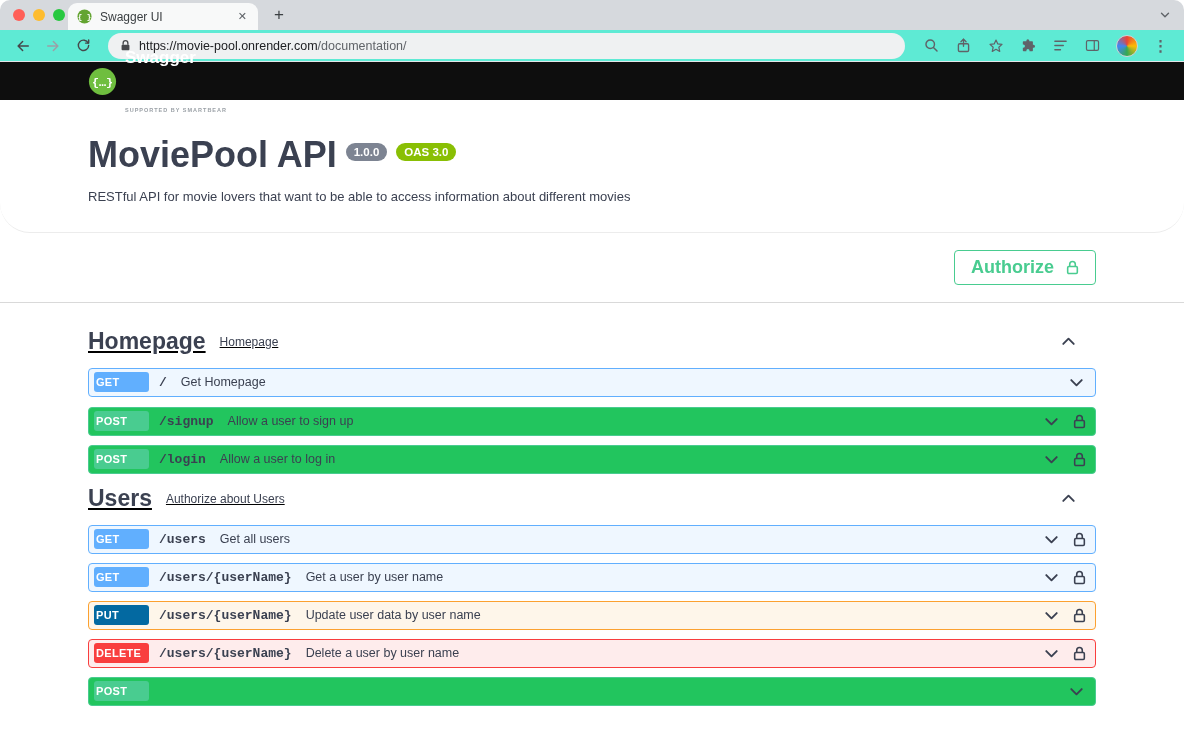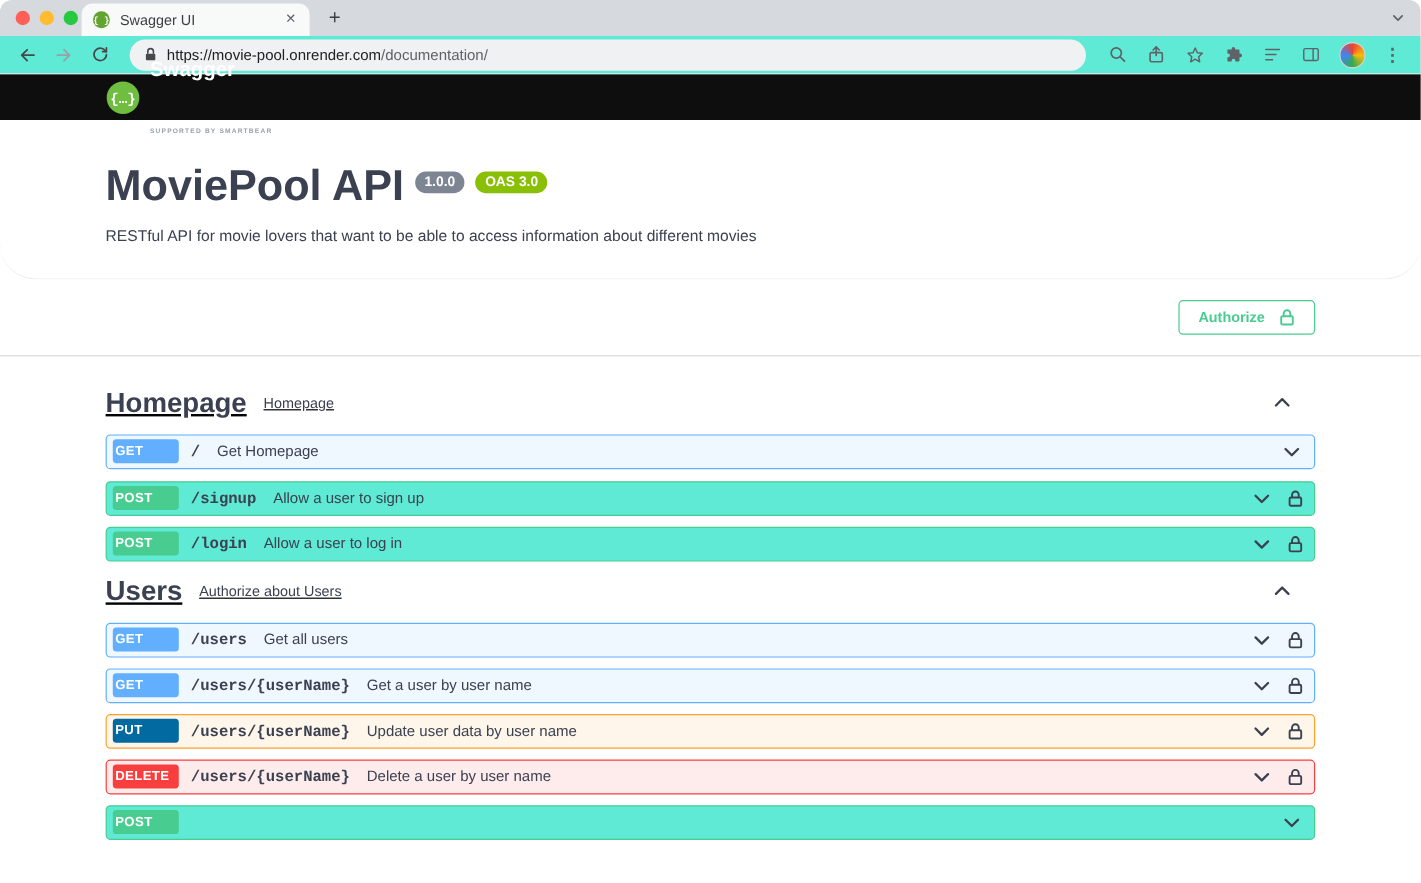--- a/index.html
+++ b/index.html
@@ -47,21 +47,21 @@
   .info h1 { font-size:36px; font-weight:700; color:#3b4151; line-height:1.05; }
   .stamp { font-size:11.5px; font-weight:700; color:#fff; padding:3px 8px; border-radius:10px; margin-top:7px; }
   .stamp.version { background:#7d8492; }
   .stamp.oas { background:#89bf04; }
   .info-desc { margin-top:15px; font-size:13px; color:#3b4151; }
 
   
   .scheme { padding:17px 88px; border-bottom:1px solid #d9d9d9; display:flex; justify-content:flex-end; }
   .authorize-btn { display:flex; align-items:center; gap:12px; background:#fff;
     border:1.5px solid #49cc90; color:#49cc90; border-radius:4px; padding:6px 16px;
-    font-weight:700; font-size:12px; font-family:inherit; cursor:pointer; }
+    font-weight:700; font-size:18px; font-family:inherit; cursor:pointer; }
 
   
   .sections { padding:14px 88px 0; }
   .tag-section { margin-top:10px; }
   .tag-header { display:flex; align-items:center; height:30px; margin-bottom:11px; cursor:pointer;text-decoration:underline; }
   .tag-header h3 { font-size:23px; font-weight:700; color:#3b4151; }
   .tag-desc { margin-left:14px; font-size:12px; color:#3b4151; }
   .tag-arrow { margin-left:auto; margin-right:18px; display:flex; }
 
   .opblock { display:flex; align-items:center; height:29px; margin-bottom:9px;
@@ -69,21 +69,21 @@
   .opblock-method { min-width:55px; text-align:left; padding:4px 2px; border-radius:3px;
     color:#fff; font-weight:700; font-size:11px; margin-right:10px; letter-spacing:.3px; }
   .opblock-path { font-family:"Liberation Mono","DejaVu Sans Mono",monospace;
     font-weight:700; font-size:13px; color:#3b4151; margin-right:14px; }
   .opblock-summary { font-size:12.5px; color:#3b4151; }
   .opblock-arrow { margin-left:auto; display:flex; cursor:pointer; }
   .opblock-lock { margin-left:12px; display:flex; background:none; border:none; cursor:pointer; padding:0; }
 
   .m-get    { background:#eff7ff; border-color:#61affe; }
   .m-get    .opblock-method { background:#61affe; }
-  .m-post   { background:#5eead4; border-color:#49cc90; }
+  .m-post   { background:#22c55e; border-color:#49cc90; }
   .m-post   .opblock-method { background:#49cc90; }
   .m-put    { background:#fef6ea; border-color:#fca130; }
   .m-put    .opblock-method { background:#0369a1; }
   .m-delete { background:#feecec; border-color:#f93e3e; }
   .m-delete .opblock-method { background:#f93e3e; }
 </style>
 </head>
 <body>
 
 <div class="tabstrip">

